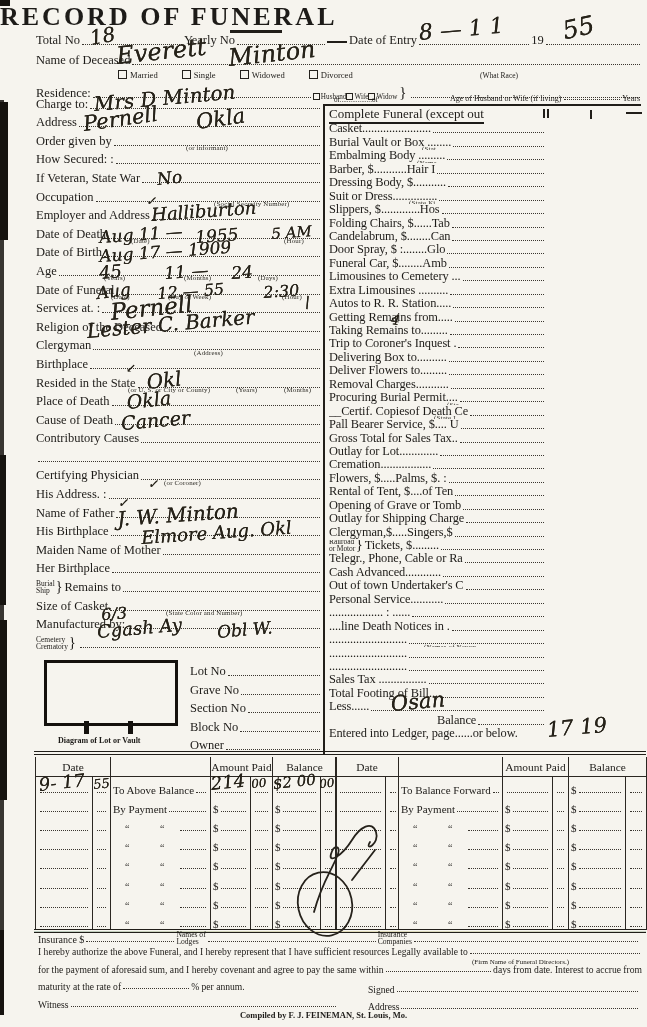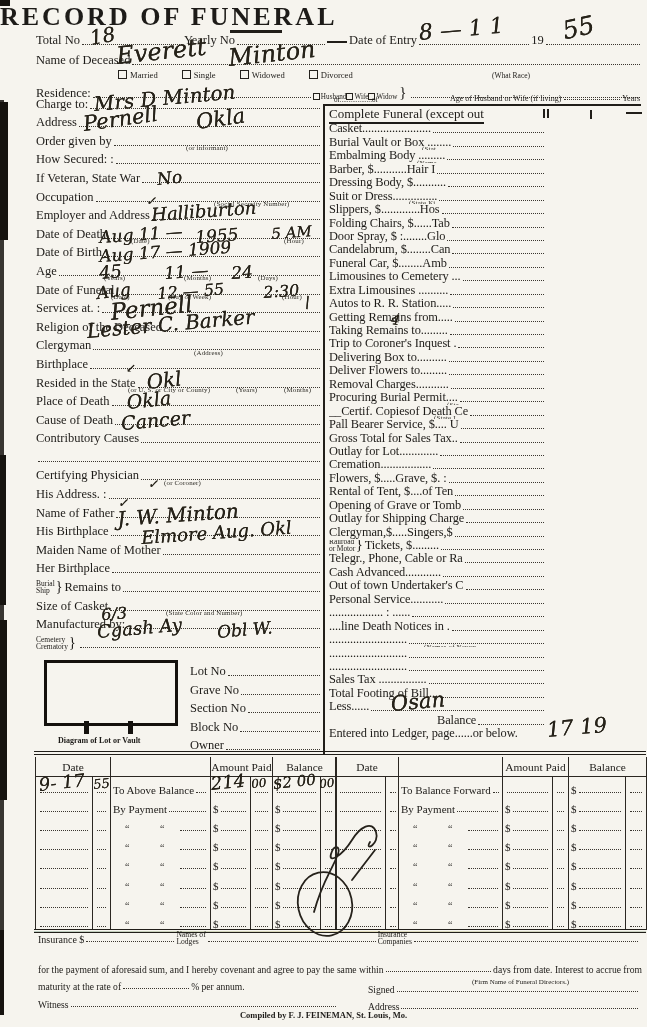--- a/index.html
+++ b/index.html
@@ -83,21 +83,21 @@
     <span>19</span>
     <span class="lead"></span>
   </div>
 
   <div class="abs hrow" style="left:36px;top:53px;width:606px;">
     <span>Name of Deceased</span>
     <span class="lead"></span>
   </div>
 
   <div class="abs nowrap" style="left:118px;top:70px;font-size:8.6px;" id="maritalrow"><span style="margin-right: 24px;"><span class="cbx"></span><span class="tinylbl">Married</span></span><span style="margin-right: 24px;"><span class="cbx"></span><span class="tinylbl">Single</span></span><span style="margin-right: 24px;"><span class="cbx"></span><span class="tinylbl">Widowed</span></span><span style="margin-right: 24px;"><span class="cbx"></span><span class="tinylbl">Divorced</span></span></div>
-  <span class="abs tinylbl" style="left:492px;top:71px;font-size:7.5px;">(What Race)</span>
+  <span class="abs tinylbl" style="left:480px;top:71px;font-size:7.5px;">(What Race)</span>
 
   <div class="abs hrow" style="left:36px;top:84px;width:606px;">
     <span>Residence:</span>
     <span class="lead f0" style="width:218px;"></span>
     <span id="spouseboxes" style="font-size:7.2px;"><span class="cbx" style="width: 5px; height: 5px; margin-right: 1px;"></span><span>Husband</span><span class="cbx" style="width: 5px; height: 5px; margin-right: 1px;"></span><span>Wife</span><span class="cbx" style="width: 5px; height: 5px; margin-right: 1px;"></span><span>Widow</span></span>
     <span style="font-size:15px;margin:0 2px;">}</span>
     <span class="lead"></span>
   </div>
   <span class="abs" style="left:334px;top:96px;font-size:7.2px;">or..................of</span>
   <div class="abs hrow" style="left:450px;top:94px;width:190px;font-size:8px;">
@@ -295,28 +295,28 @@
       </div>
       <div class="rrow">
         <span class="t">Slippers, $.............Hos</span>
         <span class="lead"></span>
       </div>
       <div class="rrow">
         <span class="t">Folding Chairs, $......Tab</span>
         <span class="lead"></span>
       </div>
       <div class="rrow">
+        <span class="t">Candelabrum, $........Can</span>
+        <span class="lead"></span>
+      </div>
+      <div class="rrow">
         <span class="t">Door Spray, $ :........Glo</span>
         <span class="lead"></span>
       </div>
       <div class="rrow">
-        <span class="t">Candelabrum, $........Can</span>
-        <span class="lead"></span>
-      </div>
-      <div class="rrow">
         <span class="t">Funeral Car, $........Amb</span>
         <span class="lead"></span>
       </div>
       <div class="rrow">
         <span class="t">Limousines to Cemetery ...</span>
         <span class="lead"></span>
       </div>
       <div class="rrow">
         <span class="t">Extra Limousines ..........</span>
         <span class="lead"></span>
@@ -369,21 +369,21 @@
       </div>
       <div class="rrow">
         <span class="t">Outlay for Lot.............</span>
         <span class="lead"></span>
       </div>
       <div class="rrow">
         <span class="t">Cremation.................</span>
         <span class="lead"></span>
       </div>
       <div class="rrow">
-        <span class="t">Flowers, $.....Grave, $. :</span>
+        <span class="t">Flowers, $.....Palms, $. :</span>
         <span class="lead"></span>
       </div>
       <div class="rrow">
         <span class="t">Rental of Tent, $....of Ten</span>
         <span class="lead"></span>
       </div>
       <div class="rrow">
         <span class="t">Opening of Grave or Tomb</span>
         <span class="lead"></span>
       </div>
@@ -926,21 +926,25 @@
   <div class="abs" style="left:34px;top:931px;width:612px;height:1px;background:linear-gradient(90deg,#9fb8a8,#d8d0a0,#b8c4b0);opacity:.7;"></div>
 
   <div class="abs frow" style="left:38px;top:931px;width:602px;">
     <span style="font-size:10px;">Insurance $</span>
     <span class="lead f0" style="width:88px;"></span>
     <span class="stack2"><span>Names of</span><br><span>Lodges</span></span>
     <span class="lead f0" style="width:168px;"></span>
     <span class="stack2"><span>Insurance</span><br><span>Companies</span></span>
     <span class="lead"></span>
   </div>
-  <span class="abs" style="left:472px;top:958px;font-size:7px;margin-top:20px;">(Firm Name of Funeral Directors.)</span>
+  <div class="abs frow" style="left:38px;top:946px;width:604px;">
+    <span>I hereby authorize the above Funeral, and I hereby represent that I have sufficient resources Legally available to</span>
+    <span class="lead"></span>
+  </div>
+  <span class="abs" style="left:472px;top:958px;font-size:7px;">(Firm Name of Funeral Directors.)</span>
   <div class="abs frow" style="left:38px;top:964px;width:604px;">
     <span>for the payment of aforesaid sum, and I hereby covenant and agree to pay the same within</span>
     <span class="lead" style="min-width:30px;"></span>
     <span>days from date.    Interest to accrue from</span>
   </div>
   <div class="abs frow" style="left:38px;top:981px;width:300px;">
     <span>maturity at the rate of</span>
     <span class="lead f0" style="width:66px;"></span>
     <span>% per annum.</span>
   </div>

